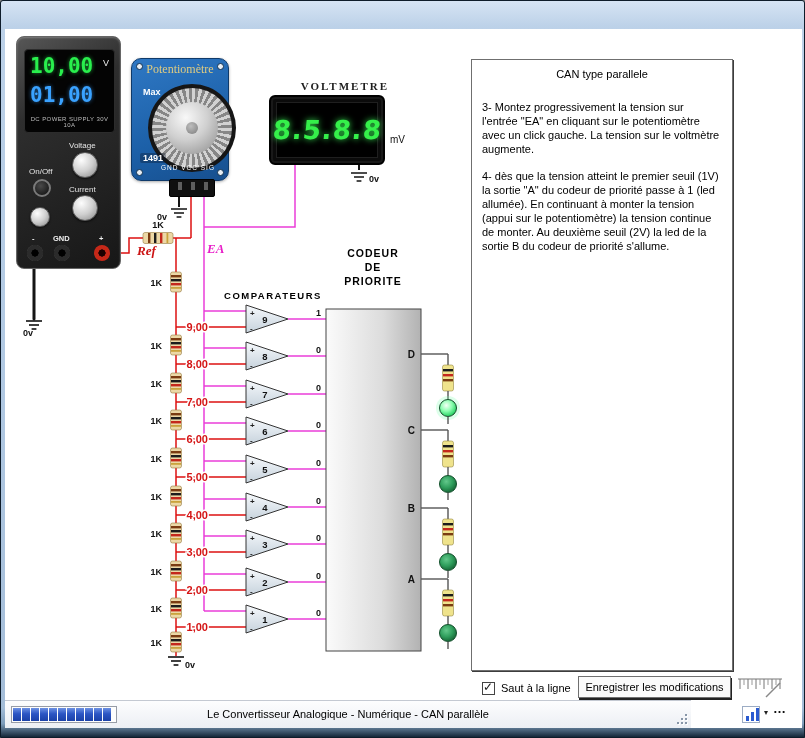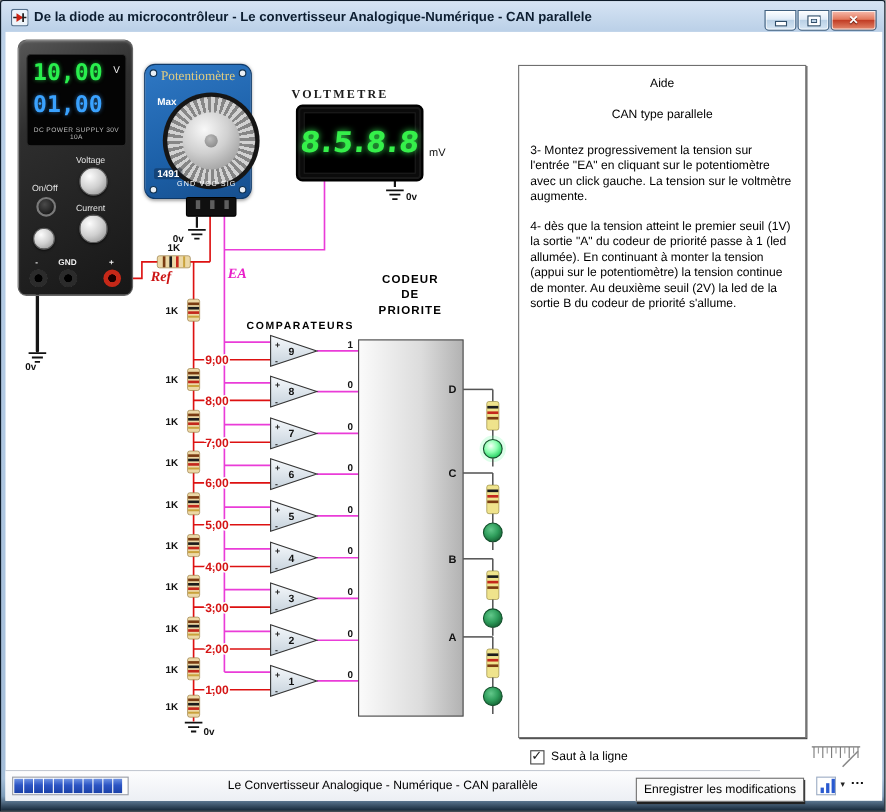--- a/index.html
+++ b/index.html
@@ -50,37 +50,37 @@
   .knob-outer{position:absolute;left:16px;top:25px;width:88px;height:88px;border-radius:50%;background:#161616;}
   .knob-knurl{position:absolute;left:4px;top:4px;width:80px;height:80px;border-radius:50%;background:repeating-conic-gradient(#d2d2d2 0 5deg,#868686 5deg 10deg);}
   .knob-cap{position:absolute;left:14px;top:14px;width:52px;height:52px;border-radius:50%;background:radial-gradient(circle at 38% 30%,#f8f8f8,#d0d0d0 45%,#979797 90%);}
   .knob-dot{position:absolute;left:20px;top:20px;width:12px;height:12px;border-radius:50%;background:radial-gradient(circle at 40% 35%,#bdbdbd,#7d7d7d);}
   .pot-ref{position:absolute;left:8px;top:94px;color:#fff;font-size:9px;font-weight:bold;background:rgba(10,20,40,.35);padding:0 3px;border-radius:2px;}
   .pot-pins{position:absolute;left:29px;top:105px;color:#fff;font-size:6.5px;letter-spacing:1px;}
   .pot-conn{position:absolute;left:168px;top:178px;width:46px;height:18px;background:#101010;border-radius:2px;border:1px solid #000;}
   .pot-conn i{position:absolute;top:2px;width:4px;height:8px;background:#5e5e5e;}
 
   
-  .vm-title{position:absolute;left:264px;top:79px;width:124px;text-align:left;font-family:"Liberation Serif",serif;font-size:11px;font-weight:600;letter-spacing:2px;color:#1d1d1d;}
+  .vm-title{position:absolute;left:264px;top:79px;width:124px;text-align:right;font-family:"Liberation Serif",serif;font-size:11px;font-weight:600;letter-spacing:2px;color:#1d1d1d;}
   .vm{position:absolute;left:268px;top:94px;width:116px;height:70px;background:#0b0b0b;border:2px solid #000;border-radius:6px;box-shadow:inset 0 0 0 2px #191919;}
   .vm-display{position:absolute;left:5px;top:5px;right:5px;bottom:5px;background:#000;border:1px solid #1f1f1f;display:flex;align-items:center;justify-content:center;}
   .vm-digits{font-family:"DejaVu Sans",sans-serif;font-weight:bold;font-size:26px;letter-spacing:1px;color:#35f04a;transform:skewX(-6deg);text-shadow:0 0 6px rgba(60,255,90,.85);}
   .vm-unit{position:absolute;left:389px;top:133px;font-size:10px;color:#111;}
 
   
   .help{position:absolute;left:470px;top:58px;width:262px;height:612px;border:1px solid #6f6f6f;box-shadow:1px 1px 0 #3d3d3d;background:#fff;padding:8px 10px;overflow:hidden;}
   .help h1{margin:2px 0 16px;font-size:11px;font-weight:normal;text-align:center;}
   .help h2{margin:0 0 20px;font-size:11px;font-weight:normal;text-align:center;}
   .help p{margin:0 0 13px;font-size:11px;line-height:14px;color:#000;}
 
   
   .chk{position:absolute;left:481px;top:681px;width:13px;height:13px;background:#fff;border:1px solid #444;}
   .chk span{position:absolute;left:0px;top:-3px;font-size:12px;color:#1a1a1a;}
   .chk-lbl{position:absolute;left:500px;top:681px;font-size:11px;color:#000;}
-  .savebtn{position:absolute;left:577px;top:675px;width:153px;height:22px;background:#fafafa;border:1px solid #6f6f6f;box-shadow:1px 2px 0 #222;font-size:11px;text-align:center;line-height:20px;color:#000;margin-top:31px;}
+  .savebtn{position:absolute;left:577px;top:675px;width:153px;height:22px;background:#fafafa;border:1px solid #6f6f6f;box-shadow:1px 2px 0 #222;font-size:11px;text-align:center;line-height:20px;color:#000;}
   .ruler{position:absolute;left:735px;top:673px;}
 
   
   .statusbar{position:absolute;left:4px;top:699px;width:686px;height:28px;background:linear-gradient(#fdfdfe,#eceff4);border-top:1px solid #c4c9d2;}
   .progress{position:absolute;left:6px;top:5px;width:106px;height:17px;border:1px solid #979ca6;background:#fdfdfd;padding:1px;display:flex;gap:1px;}
   .progress i{display:block;width:8px;height:13px;background:linear-gradient(#6d92e4,#2c55c4 45%,#1b41a8);}
   .status-text{position:absolute;left:0;top:7px;width:100%;text-align:center;font-size:11px;color:#000;}
   .charticon{position:absolute;left:737px;top:5px;width:18px;height:17px;background:#fff;border:1px solid #9cacc4;}
   .charticon i{position:absolute;bottom:1px;width:3px;background:#2a5ad0;}
   .chevron{position:absolute;left:759px;top:7px;font-size:8px;color:#222;}
@@ -109,38 +109,20 @@
   .ttitle{font-size:9.5px;font-weight:600;letter-spacing:1.5px;fill:#000;text-anchor:middle;}
   .tcod{font-size:10.5px;font-weight:600;letter-spacing:1px;fill:#000;text-anchor:middle;}
   .tref{font:italic bold 13px "Liberation Serif",serif;fill:#cc1414;}
   .tea{font:italic bold 13px "Liberation Serif",serif;fill:#e81ec8;}
 </style>
 </head>
 <body>
 
 <div id="stage">
 
-  <div class="titlebar">
-    <svg class="abs" style="left:9px;top:7px" width="16" height="16">
-      <rect x="0.5" y="0.5" width="15" height="15" rx="2" fill="#eef4fa" stroke="#55708c"></rect>
-      <line x1="2" y1="8" x2="14" y2="8" stroke="#222" stroke-width="1.4"></line>
-      <polygon points="5,4 5,12 11,8" fill="#cc2211"></polygon>
-      <line x1="11" y1="4" x2="11" y2="12" stroke="#222" stroke-width="1.6"></line>
-    </svg>
-    <div class="apptitle">De la diode au microcontrôleur - Le convertisseur Analogique-Numérique - CAN parallele</div>
-    <div class="winbtn" style="left:694px;width:29px">
-        <i class="icon-min"></i>
-      </div>
-    <div class="winbtn" style="left:724px;width:29px">
-        <i class="icon-max"></i>
-      </div>
-    <div class="winbtn close" style="left:754px;width:42px">
-        <span class="icon-x">✕</span>
-      </div>
-  </div>
 
   <div class="client"></div>
 
   <svg class="abs" style="left:0;top:30px;z-index:2" width="470" height="650" viewBox="0 30 470 650">
     <defs>
       <linearGradient id="cmpG" x1="0" y1="0" x2="0" y2="1">
         <stop offset="0" stop-color="#f6f9fc"></stop>
           <stop offset="1" stop-color="#c6d2dc"></stop>
       </linearGradient>
       <linearGradient id="codG" x1="0" y1="0" x2="1" y2="0">
@@ -504,21 +486,20 @@
 
   <div class="vm-title" style="z-index:3">VOLTMETRE</div>
   <div class="vm" style="z-index:3">
     <div class="vm-display">
       <span class="vm-digits">8.5.8.8</span>
     </div>
   </div>
   <div class="vm-unit" style="z-index:3">mV</div>
 
   <div class="help" style="z-index:3">
-    <h1>Aide</h1>
     <h2>CAN type parallele</h2>
     <p>3- Montez progressivement la tension sur l'entrée "EA" en cliquant sur le potentiomètre avec un click gauche. La tension sur le voltmètre augmente.</p>
     <p>4- dès que la tension atteint le premier seuil (1V) la sortie "A" du codeur de priorité passe à 1 (led allumée). En continuant à monter la tension (appui sur le potentiomètre) la tension continue de monter. Au deuxième seuil (2V) la led de la sortie B du codeur de priorité s'allume.</p>
   </div>
 
   <div class="chk" style="z-index:3">
     <span>✓</span>
   </div>
   <div class="chk-lbl" style="z-index:3">Saut à la ligne</div>
   <div class="savebtn" style="z-index:3">Enregistrer les modifications</div>

